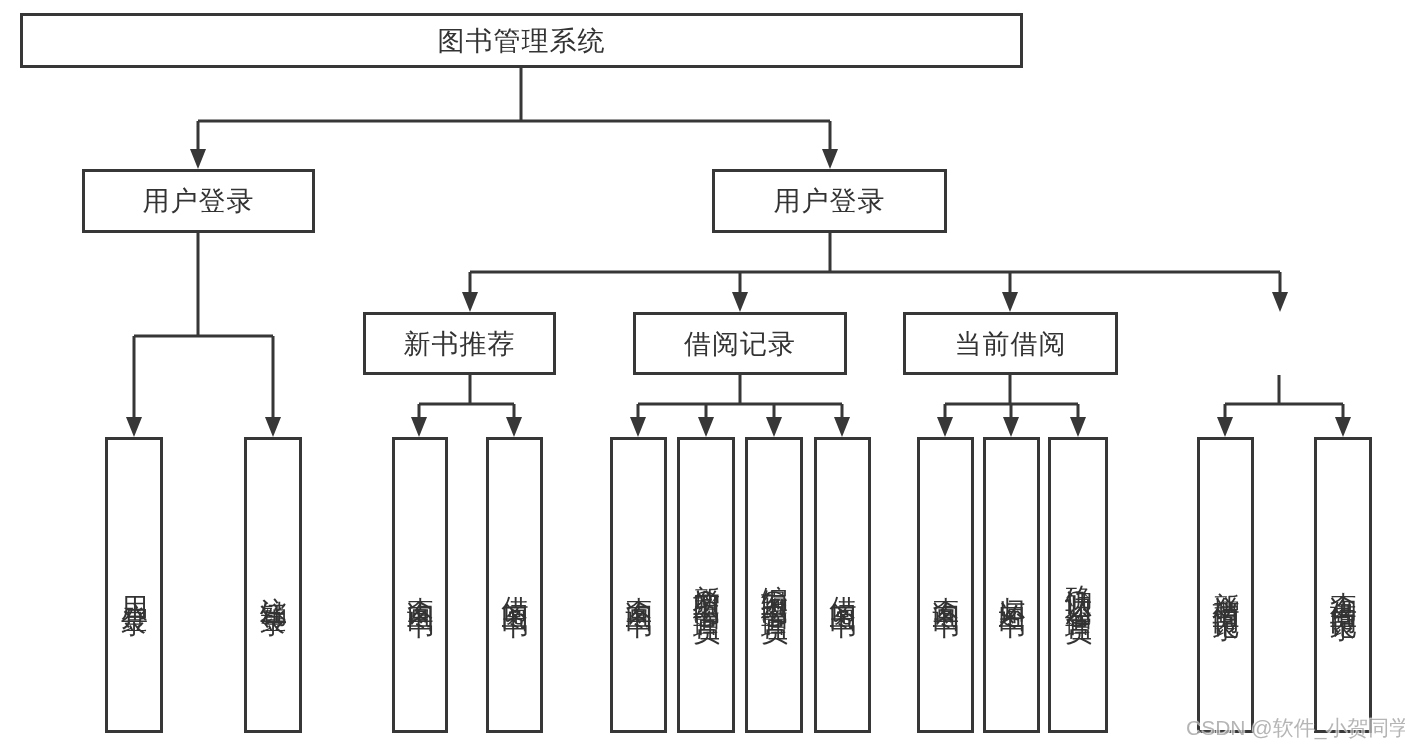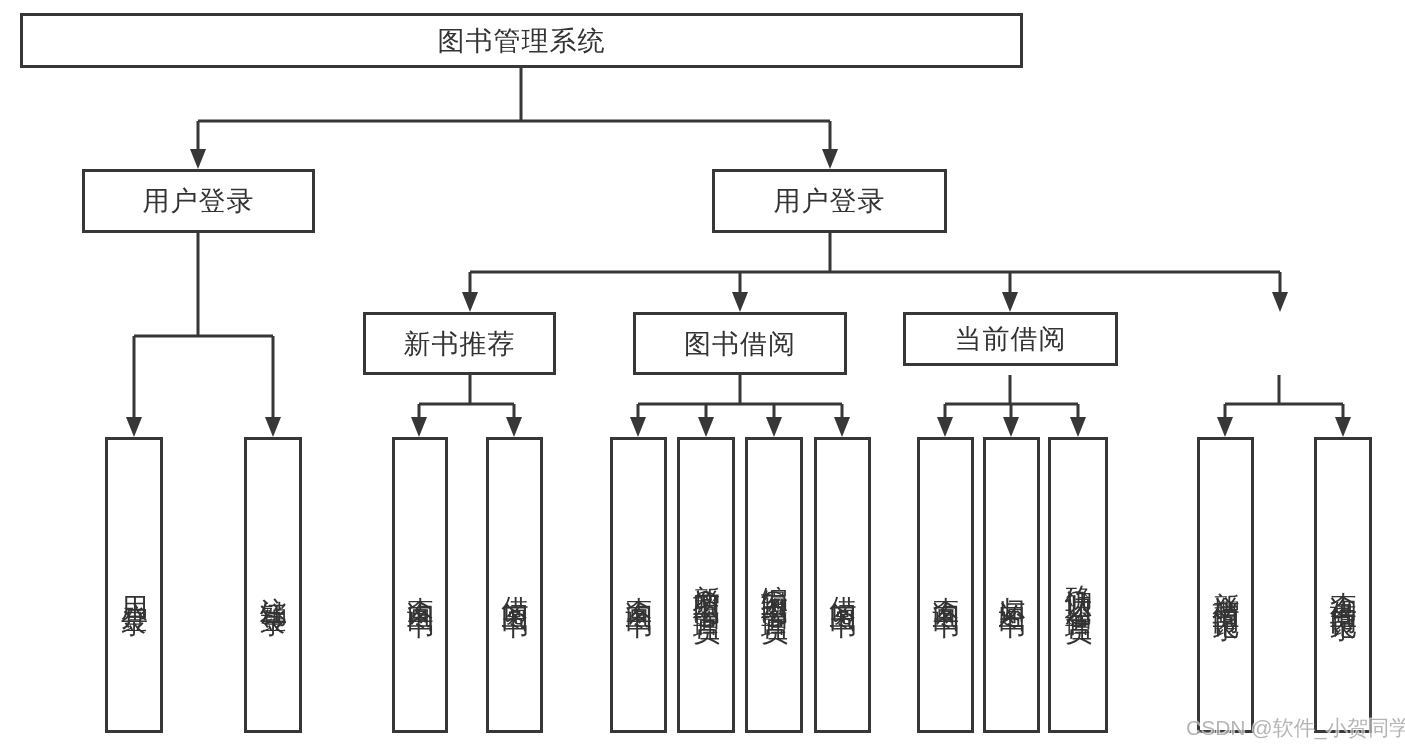--- a/index.html
+++ b/index.html
@@ -100,23 +100,23 @@
     <span class="hlabel">用户登录</span>
   </div>
   <div class="box" style="left:712px; top:169px; width:235px; height:64px">
     <span class="hlabel">用户登录</span>
   </div>
 
   <div class="box" style="left:363px; top:312px; width:193px; height:63px">
     <span class="hlabel">新书推荐</span>
   </div>
   <div class="box" style="left:633px; top:312px; width:214px; height:63px">
-    <span class="hlabel">图书借阅</span>
+    <span class="hlabel">借阅记录</span>
   </div>
-  <div class="box" style="left:903px; top:312px; width:215px; height:54px">
+  <div class="box" style="left:903px; top:312px; width:215px; height:63px">
     <span class="hlabel">当前借阅</span>
   </div>
 
   <div class="box" style="left:105px; top:437px; width:58px; height:296px">
     <span class="vlabel">用户登录</span>
   </div>
   <div class="box" style="left:244px; top:437px; width:58px; height:296px">
     <span class="vlabel">注销登录</span>
   </div>
 

